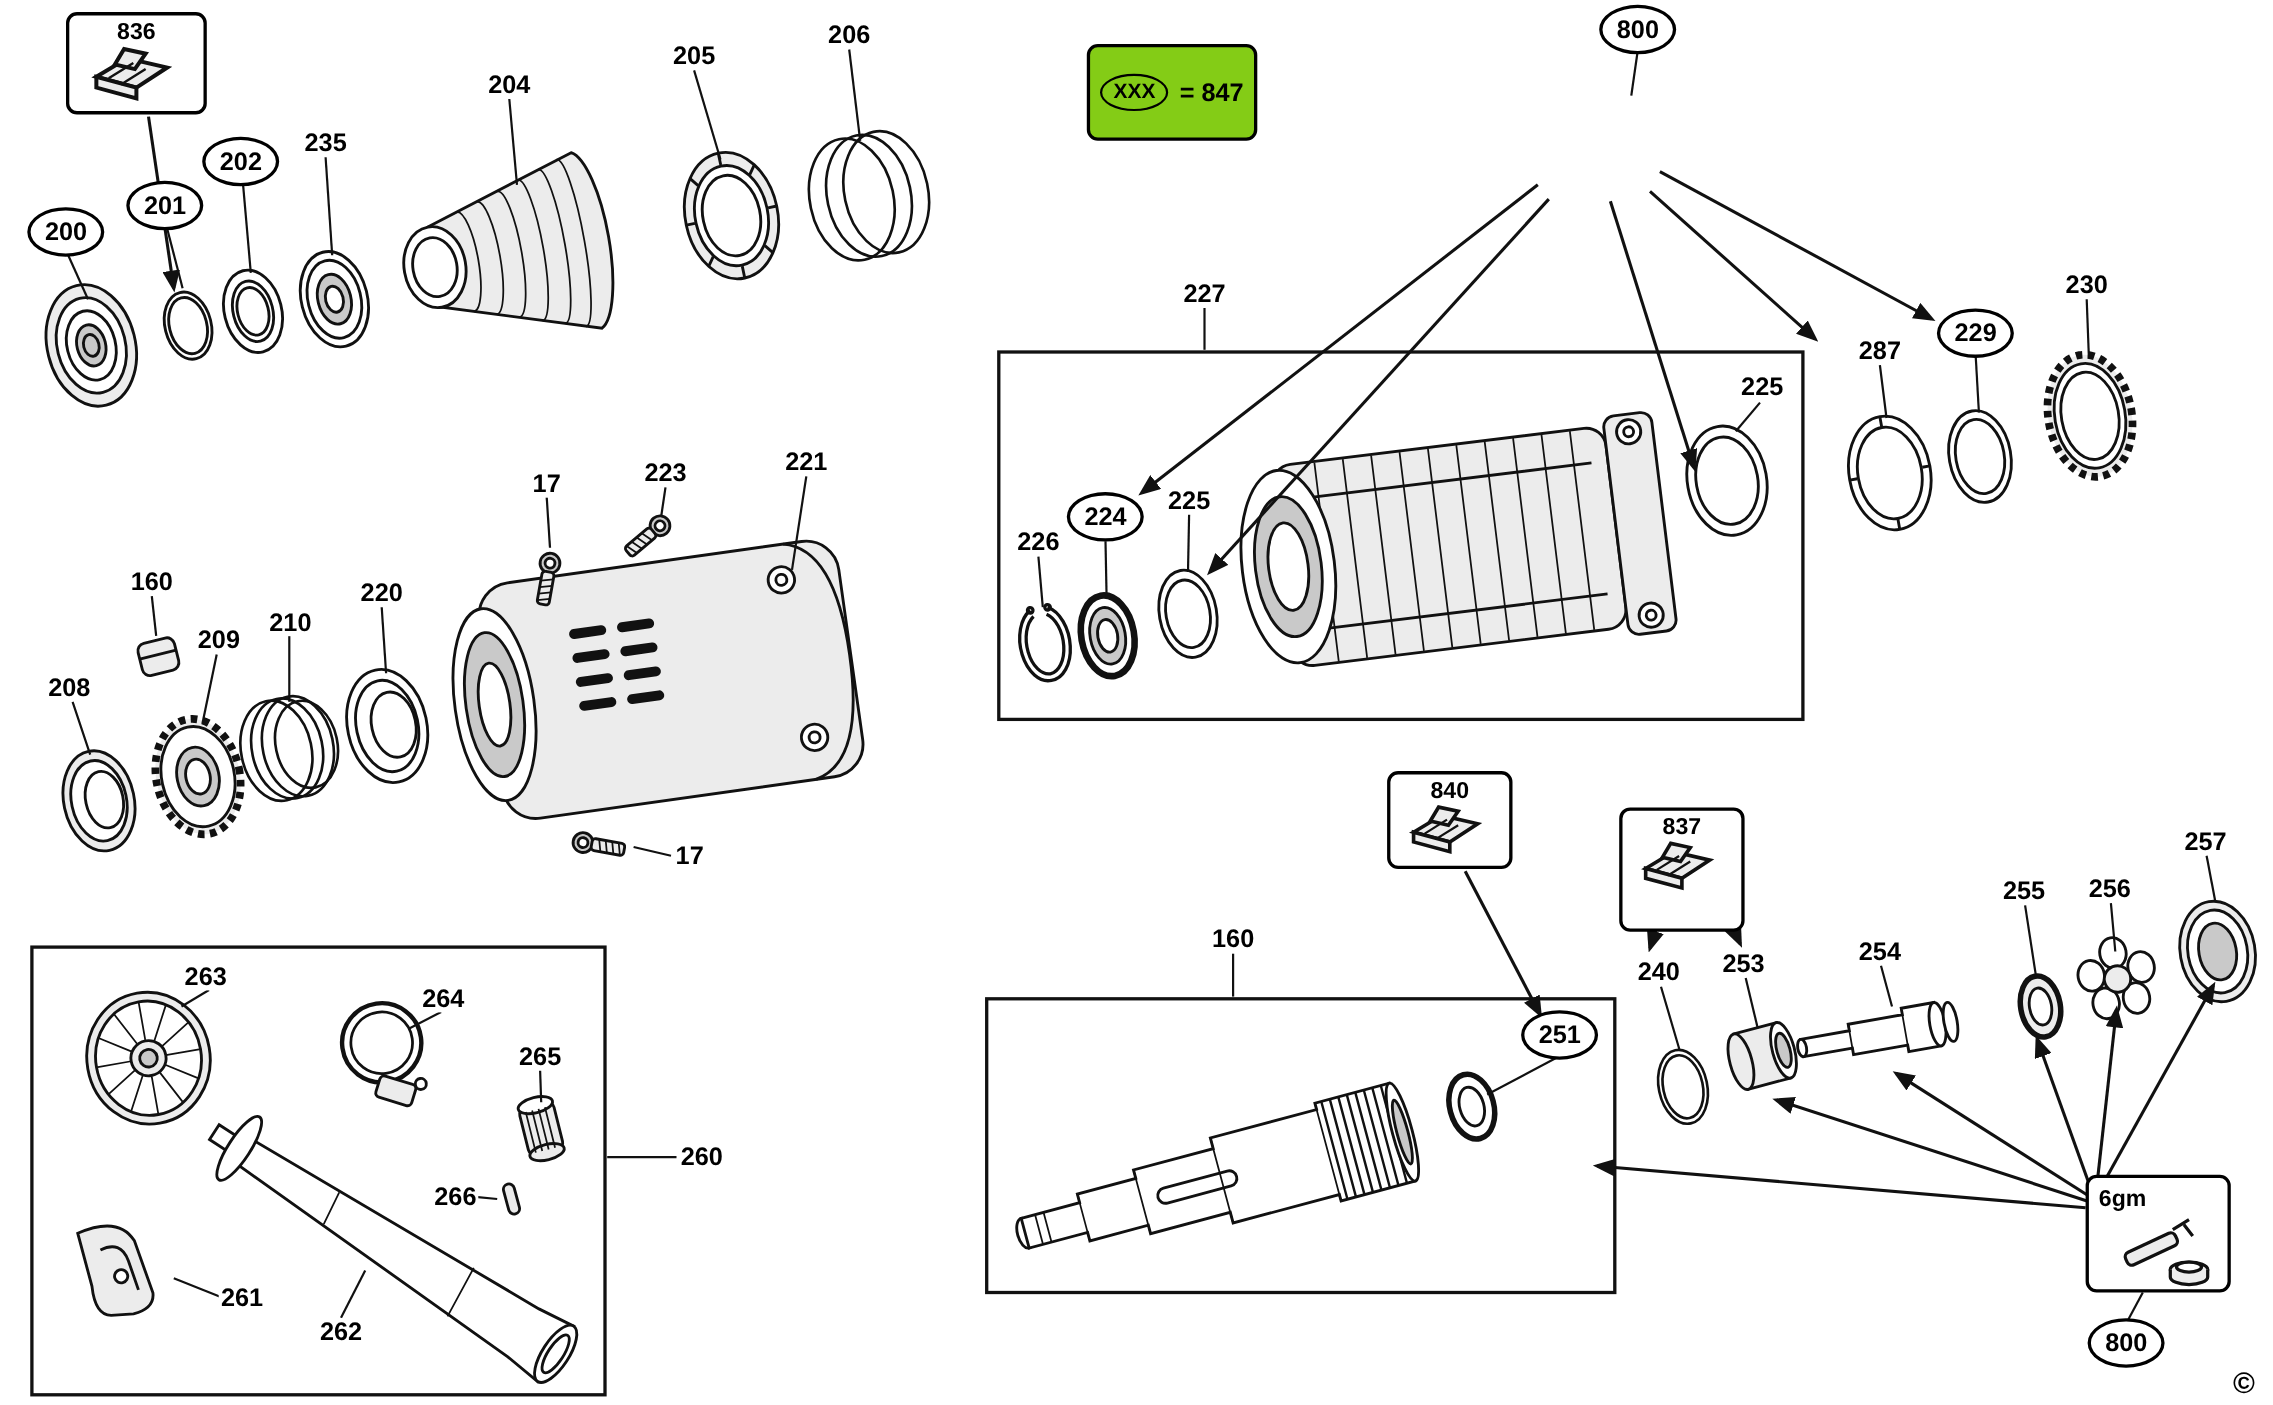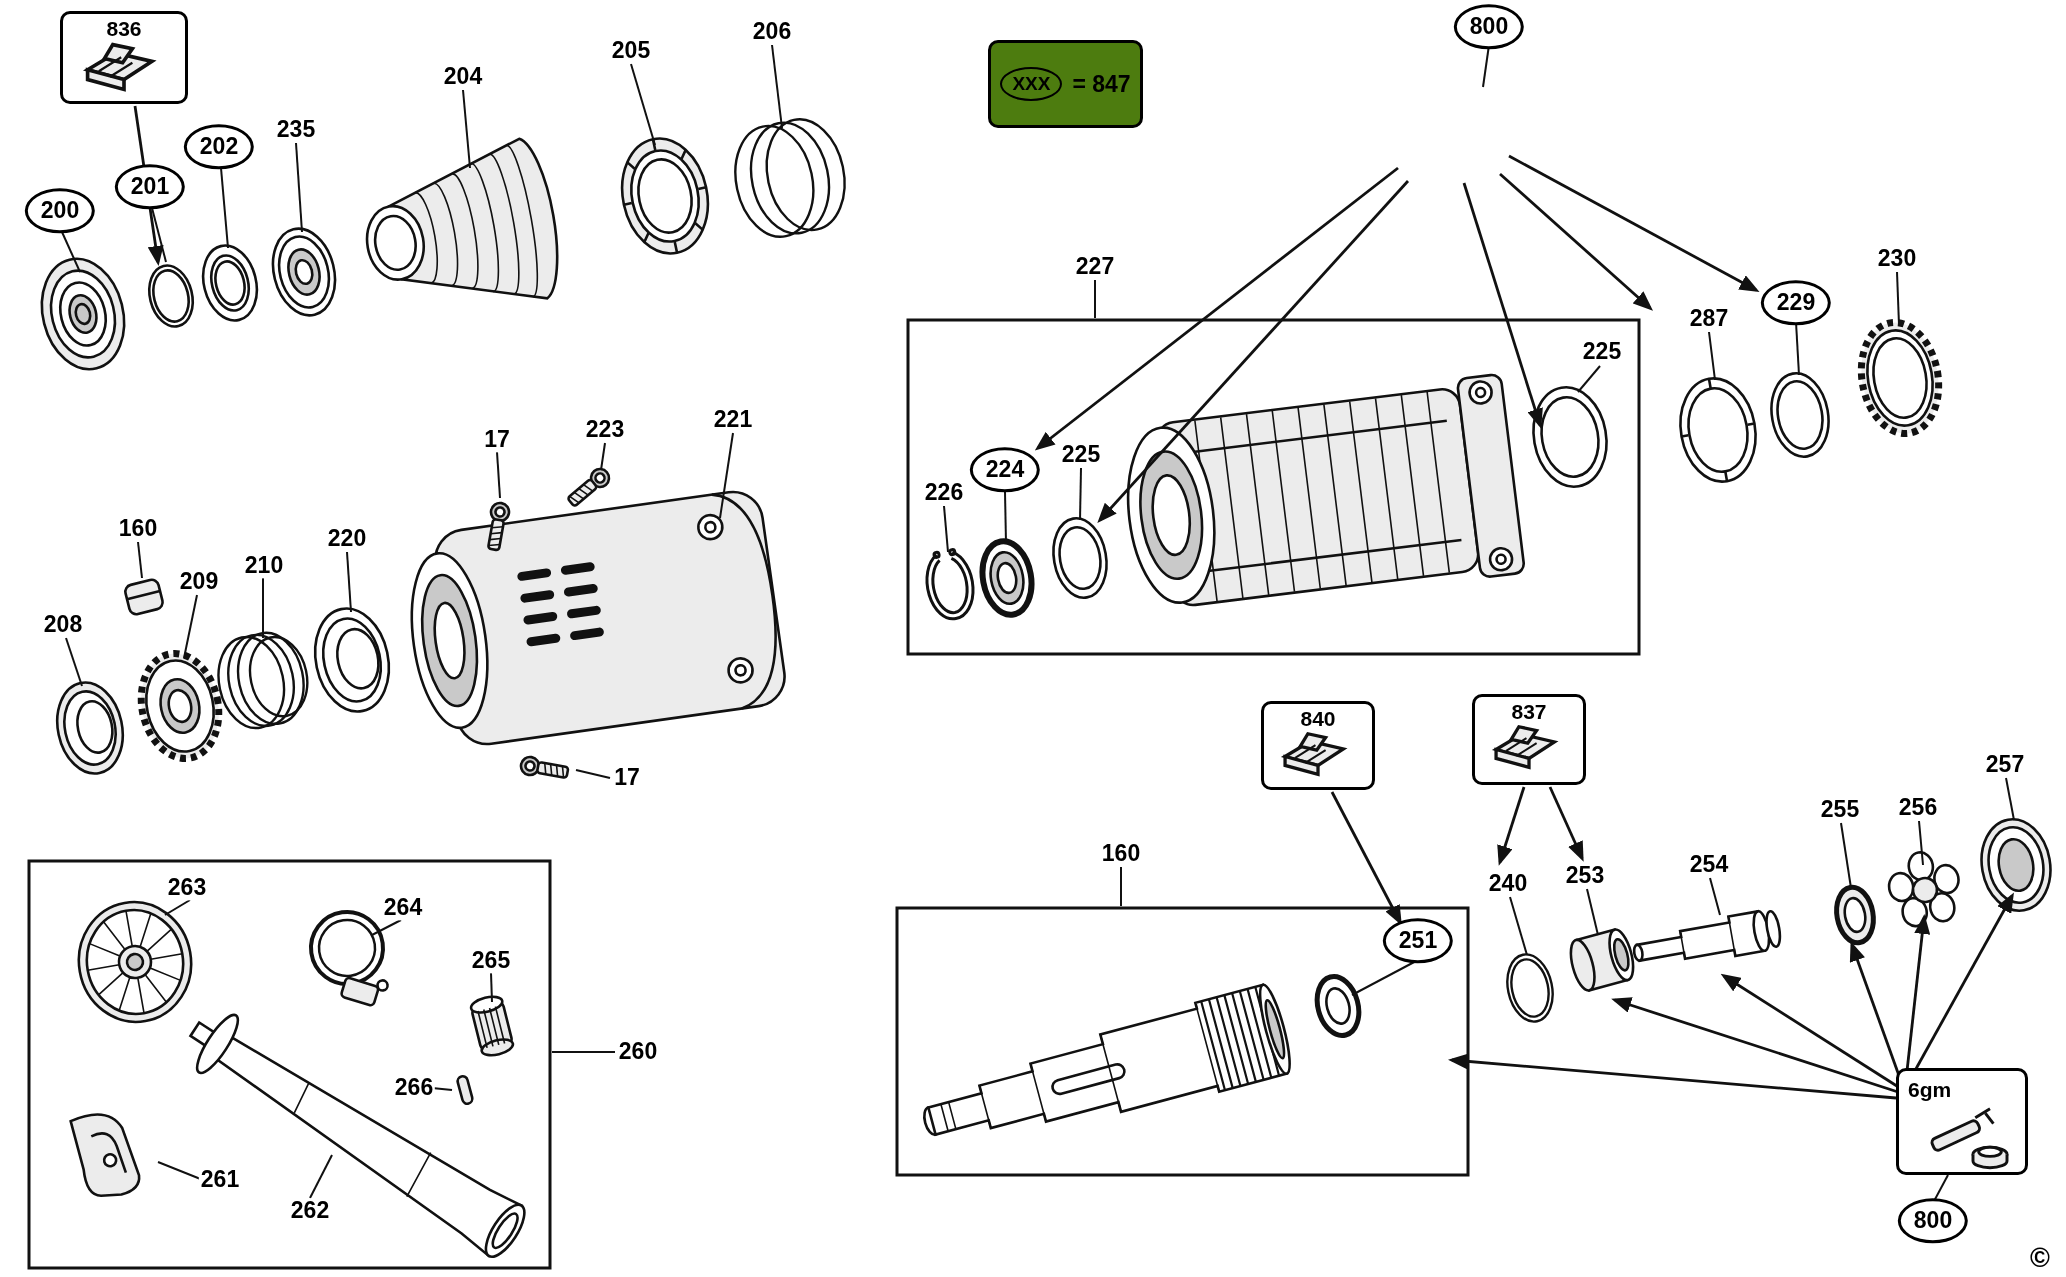--- a/index.html
+++ b/index.html
@@ -20,21 +20,21 @@
   .lbl{position:absolute;transform:translate(-50%,-50%);font-weight:bold;font-size:23px;
        white-space:nowrap;background:#fff;padding:0 2px;line-height:1.1}
   .oval{border:3px solid #000;border-radius:50%;padding:7px 13px}
   
   .cbox{position:absolute;border:3px solid #000;border-radius:10px;background:#fff;
         display:flex;flex-direction:column;align-items:center;box-sizing:border-box}
   .cbox .cblabel{font-weight:bold;font-size:21px;margin-top:3px}
   .cbox.corner{display:block}
   .cbox.corner .cblabel{position:absolute;left:9px;top:4px}
   .cbox.corner svg{position:absolute;right:2px;bottom:2px}
-  .legendbox{position:absolute;border:3px solid #000;border-radius:10px;background:#4d7c0f;
+  .legendbox{position:absolute;border:3px solid #000;border-radius:10px;background:#84cc16;
              display:flex;align-items:center;justify-content:center;gap:10px;box-sizing:border-box}
   .legendbox .sym{border:2.5px solid #000;border-radius:50%;padding:4px 10px;font-weight:bold;font-size:19px}
   .legendbox .val{font-weight:bold;font-size:23px}
   .copy{position:absolute;font-weight:bold;font-size:27px;transform:translate(-50%,-50%)}
 </style>
 </head>
 <body>
 
 <div class="stage">
 
@@ -402,21 +402,21 @@
 <div class="cbox" style="left:1261px;top:701px;width:114px;height:89px">
   <span class="cblabel">840</span>
   <svg width="76" height="46" viewBox="0 0 60 36">
     <path class="sg" d="M4,20 L24,8 L50,14 L30,27 Z"></path>
     <path class="sg" d="M4,20 L4,27 L30,34 L30,27 Z"></path>
     <path class="sg" d="M16,12 L22,2 L36,5 L29,15 Z"></path>
     <path class="thin" d="M12,21 l16,-10 M20,25 l16,-10"></path>
   </svg>
 </div>
 
-<div class="cbox" style="left:1472px;top:694px;width:114px;height:91px">
+<div class="cbox" style="left:1472px;top:734px;width:114px;height:113px">
   <span class="cblabel">837</span>
   <svg width="76" height="46" viewBox="0 0 60 36">
     <path class="sg" d="M4,20 L24,8 L50,14 L30,27 Z"></path>
     <path class="sg" d="M4,20 L4,27 L30,34 L30,27 Z"></path>
     <path class="sg" d="M16,12 L22,2 L36,5 L29,15 Z"></path>
     <path class="thin" d="M12,21 l16,-10 M20,25 l16,-10"></path>
   </svg>
 </div>
 
 

